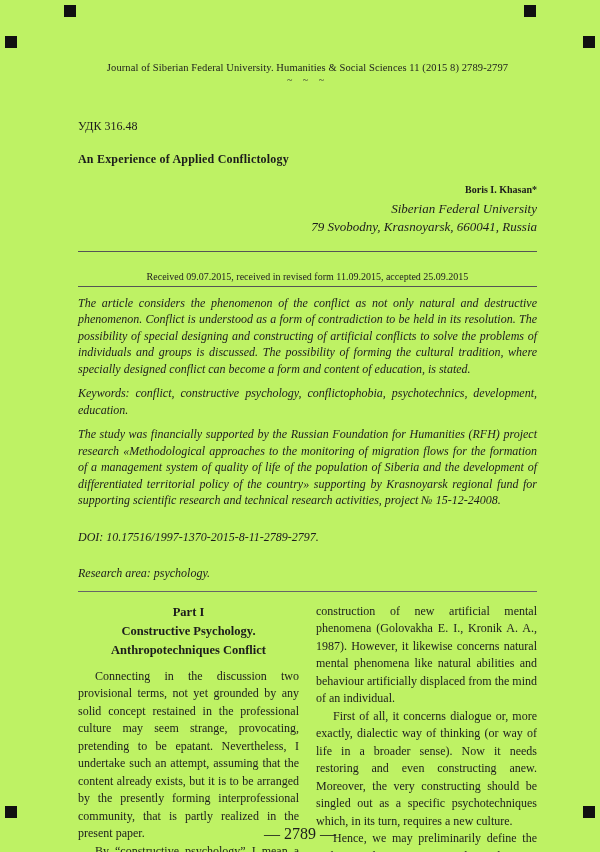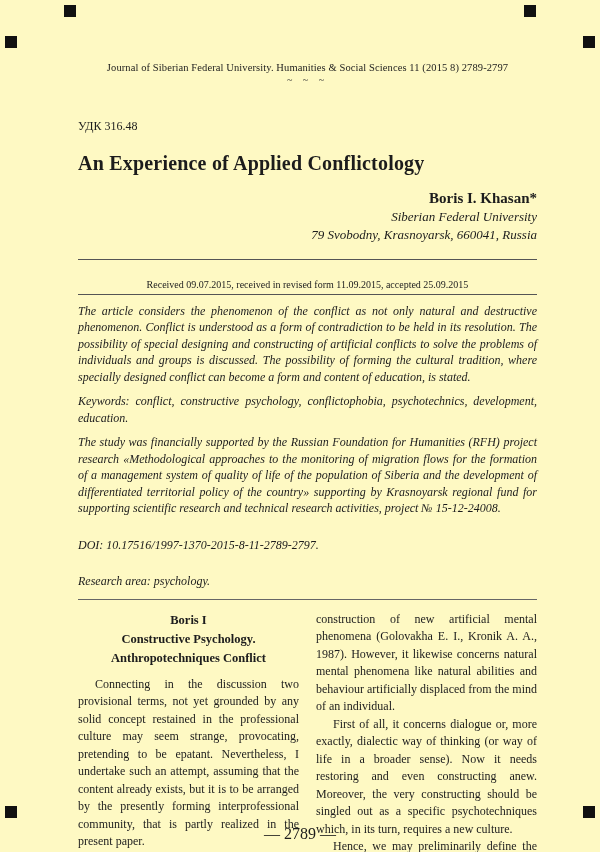--- a/index.html
+++ b/index.html
@@ -6,21 +6,21 @@
     margin: 0;
     padding: 0;
     background: #f3f2ef;
     font-family: "Liberation Serif", serif;
   }
   .page {
     position: relative;
     width: 600px;
     height: 852px;
     margin: 0 auto;
-    background: #fef9c3;
+    background: #bef264;
     color: #1c1c1c;
     overflow: hidden;
   }
   .crop-mark {
     position: absolute;
     width: 12px;
     height: 12px;
     background: #111;
   }
   .cm-tl-inner { left: 64px; top: 5px; }
@@ -48,32 +48,32 @@
     letter-spacing: 4px;
     margin-top: 1px;
     color: #333;
   }
   .udc {
     margin-top: 34px;
     font-size: 12px;
   }
   .title {
     margin: 18px 0 0 0;
-    font-size: 20px;
+    font-size: 12px;
     font-weight: bold;
     letter-spacing: 0.2px;
   }
   .authors {
     margin-top: 14px;
     text-align: right;
     line-height: 18.5px;
   }
   .author-name {
     font-weight: bold;
-    font-size: 15px;
+    font-size: 10px;
     font-family: Liberation Serif, serif;
   }
   .author-affil {
     font-style: italic;
     font-size: 13px;
   }
   .received {
     margin-top: 14px;
     border-top: 1px solid #555;
     border-bottom: 1px solid #555;
@@ -166,21 +166,21 @@
     <p class="abstract-par">The study was financially supported by the Russian Foundation for Humanities (RFH) project research «Methodological approaches to the monitoring of migration flows for the formation of a management system of quality of life of the population of Siberia and the development of differentiated territorial policy of the country» supporting by Krasnoyarsk regional fund for supporting scientific research and technical research activities, project № 15-12-24008.</p>
 
     <p class="meta-line">DOI: 10.17516/1997-1370-2015-8-11-2789-2797.</p>
     <p class="meta-line">Research area: psychology.</p>
 
     <div class="section-rule"></div>
 
     <div class="columns">
       <div class="col">
         <div class="sec-heading">
-          <div>Boris I</div>
+          <div>Part I</div>
           <div>Constructive Psychology.</div>
           <div>Anthropotechniques Conflict</div>
         </div>
         <p class="body-par">Connecting in the discussion two provisional terms, not yet grounded by any solid concept restained in the professional culture may seem strange, provocating, pretending to be epatant. Nevertheless, I undertake such an attempt, assuming that the content already exists, but it is to be arranged by the presently forming interprofessional community, that is partly realized in the present paper.</p>
         <p class="body-par">By “constructive psychology” I mean a domain of theory and practice which deals with</p>
       </div>
       <div class="col">
         <p class="body-par" style="text-indent:0;">construction of new artificial mental phenomena (Golovakha E. I., Kronik A. A., 1987). However, it likewise concerns natural mental phenomena like natural abilities and behaviour artificially displaced from the mind of an individual.</p>
         <p class="body-par">First of all, it concerns dialogue or, more exactly, dialectic way of thinking (or way of life in a broader sense). Now it needs restoring and even constructing anew. Moreover, the very constructing should be singled out as a specific psychotechniques which, in its turn, requires a new culture.</p>
         <p class="body-par">Hence, we may preliminarily define the anthropotechniques as a special complex</p>

